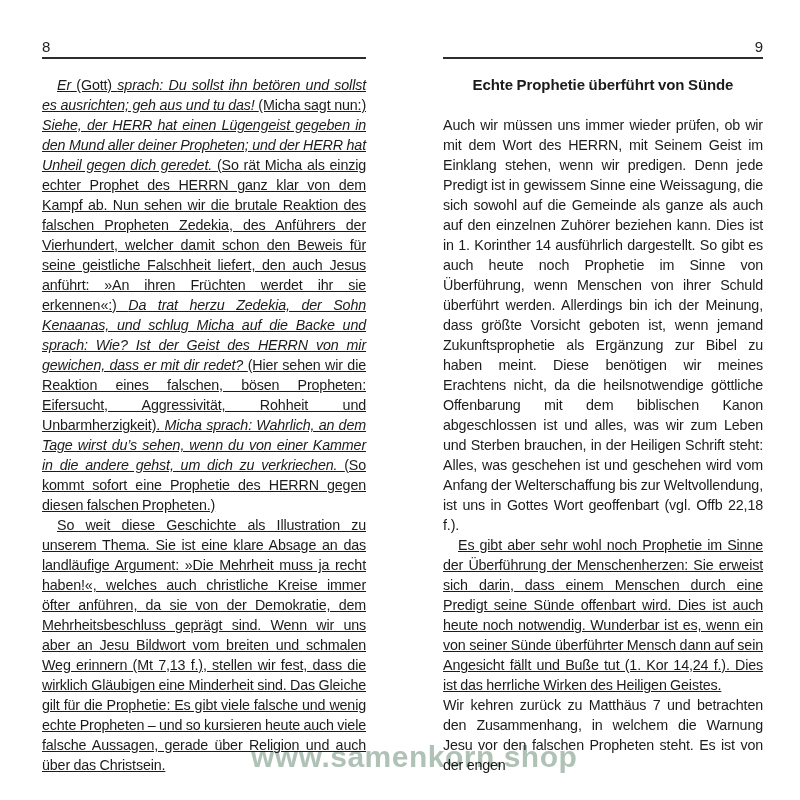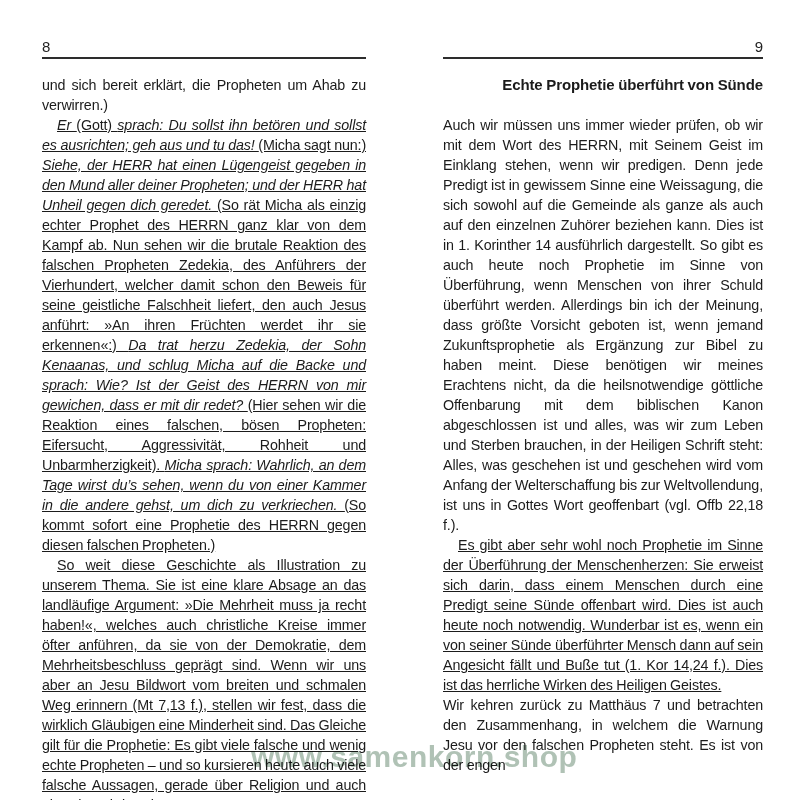--- a/index.html
+++ b/index.html
@@ -45,21 +45,21 @@
     margin: 0;
     padding: 0;
   }
   p.para.indent { text-indent: 15px; text-decoration: underline; }
   .it { font-style: italic; }
 
   .section-heading {
     font-weight: bold;
     font-size: 15px;
     letter-spacing: -0.1px;
-    text-align: right;
+    text-align: center;
     margin: 4px 0 20px 0;
   }
   .section-heading.second {
     margin: 38px 0 18px 0;
   }
 
   .watermark {
     position: absolute;
     left: 251px;
     top: 740px;
@@ -73,21 +73,20 @@
   }
 </style>
 </head>
 <body>
 
 <section class="page page-left">
   <header class="pagehead">
     <span>8</span>
   </header>
   <div class="page-body">
-    <p class="para"><span>und sich bereit erklärt, die Propheten um Ahab zu verwirren.)</span></p>
     <p class="para indent"><span class="it">Er </span><span>(Gott) </span><span class="it">sprach: Du sollst ihn betören und sollst es ausrichten; geh aus und tu das! </span><span>(Micha sagt nun:) </span><span class="it">Siehe, der HERR hat einen Lügengeist gegeben in den Mund aller deiner Propheten; und der HERR hat Unheil gegen dich geredet. </span><span>(So rät Micha als einzig echter Prophet des HERRN ganz klar von dem Kampf ab. Nun sehen wir die brutale Reaktion des falschen Propheten Zedekia, des Anführers der Vierhundert, welcher damit schon den Beweis für seine geistliche Falschheit liefert, den auch Jesus anführt: »An ihren Früchten werdet ihr sie erkennen«:) </span><span class="it">Da trat herzu Zedekia, der Sohn Kenaanas, und schlug Micha auf die Backe und sprach: Wie? Ist der Geist des HERRN von mir gewichen, dass er mit dir redet? </span><span>(Hier sehen wir die Reaktion eines falschen, bösen Propheten: Eifersucht, Aggressivität, Rohheit und Unbarmherzigkeit). </span><span class="it">Micha sprach: Wahrlich, an dem Tage wirst du’s sehen, wenn du von einer Kammer in die andere gehst, um dich zu verkriechen. </span><span>(So kommt sofort eine Prophetie des HERRN gegen diesen falschen Propheten.)</span></p>
     <p class="para indent"><span>So weit diese Geschichte als Illustration zu unserem Thema. Sie ist eine klare Absage an das landläufige Argument: »Die Mehrheit muss ja recht haben!«, welches auch christliche Kreise immer öfter anführen, da sie von der Demokratie, dem Mehrheitsbeschluss geprägt sind. Wenn wir uns aber an Jesu Bildwort vom breiten und schmalen Weg erinnern (Mt 7,13 f.), stellen wir fest, dass die wirklich Gläubigen eine Minderheit sind. Das Gleiche gilt für die Prophetie: Es gibt viele falsche und wenig echte Propheten – und so kursieren heute auch viele falsche Aussagen, gerade über Religion und auch über das Christsein.</span></p>
   </div>
 </section>
 
 <section class="page page-right">
   <header class="pagehead">
     <span>9</span>
   </header>
   <div class="page-body">

